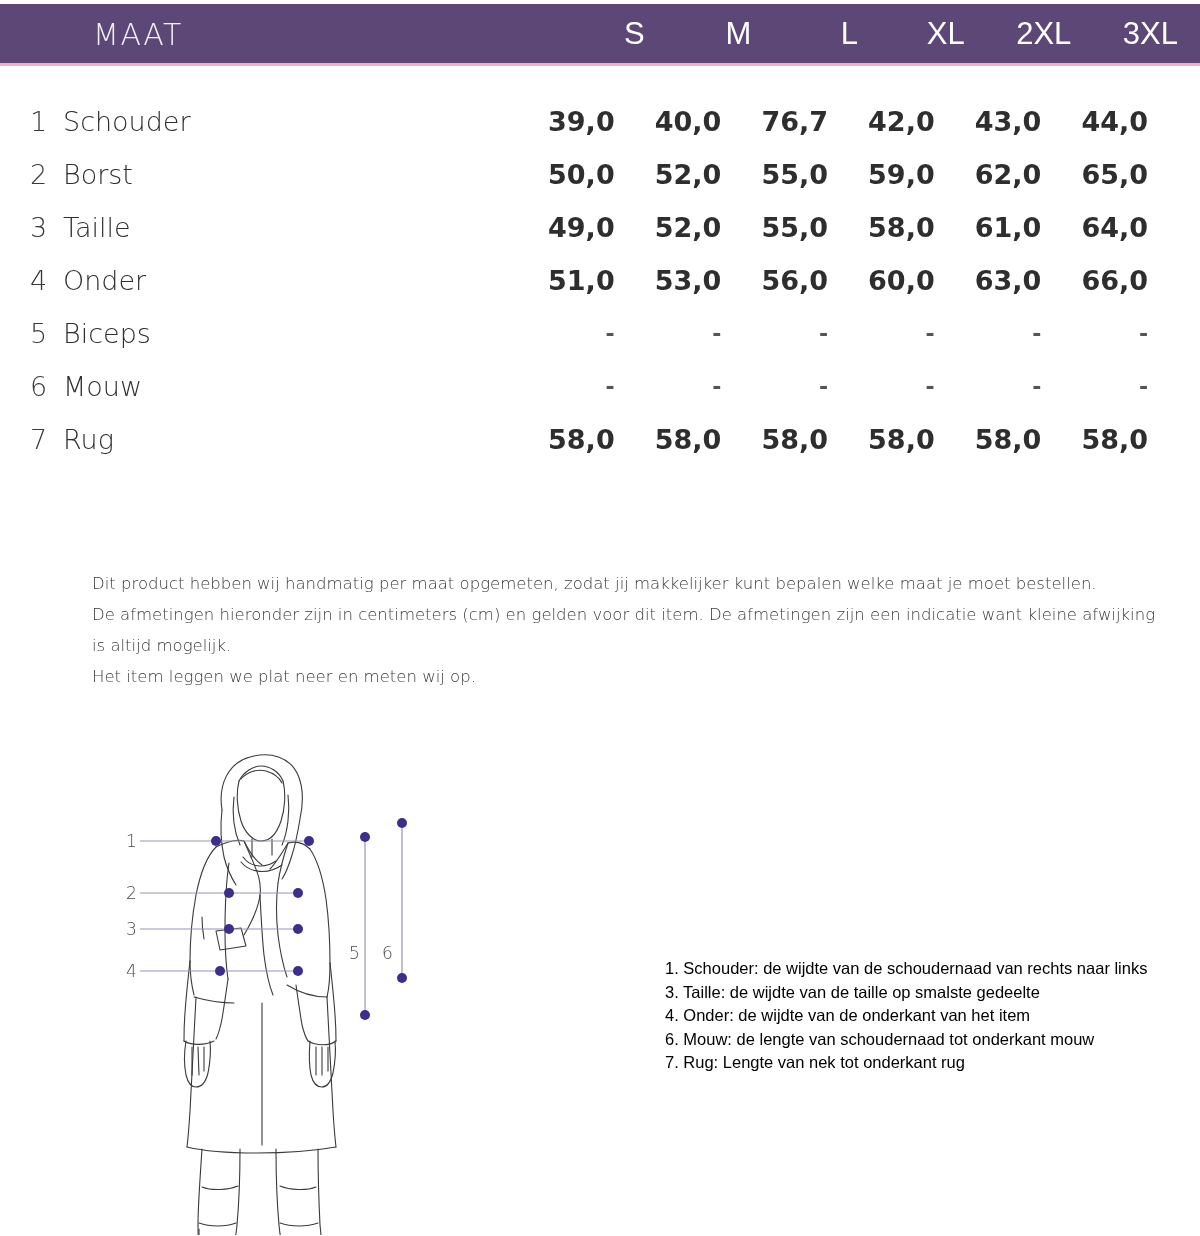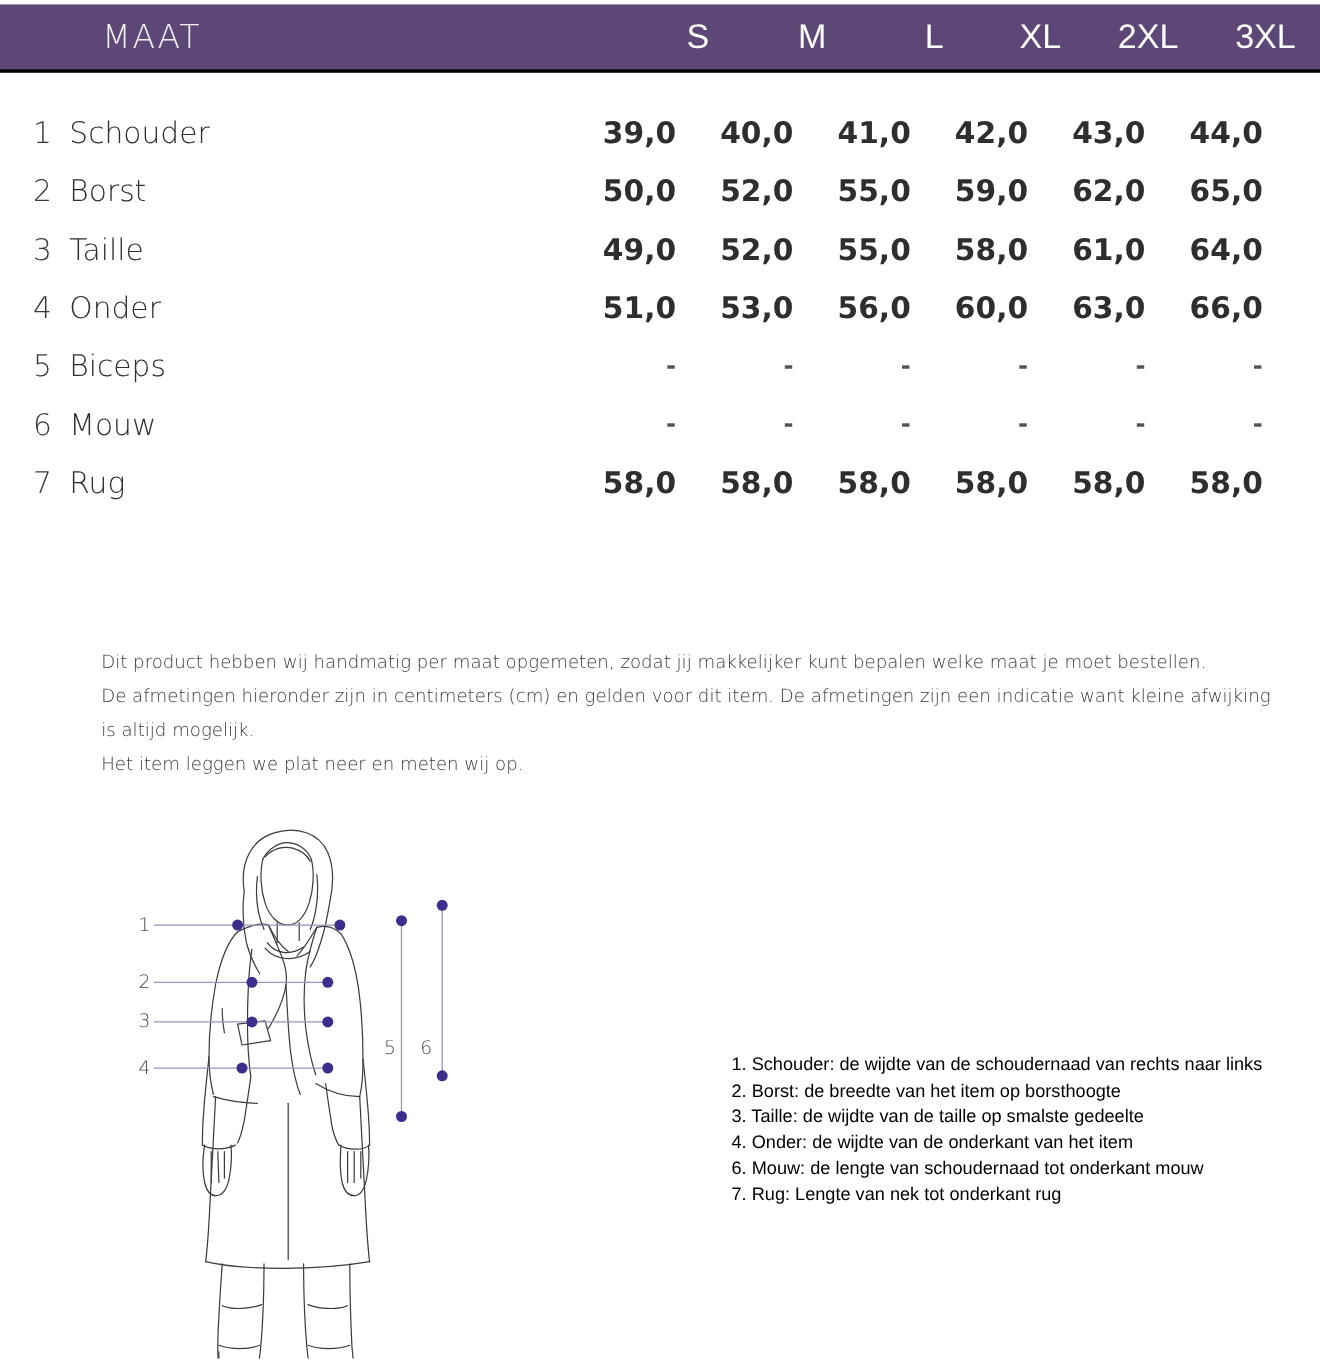--- a/index.html
+++ b/index.html
@@ -17,21 +17,21 @@
   }
 
   
   .header-bar {
     position: absolute;
     left: 0;
     top: 4px;
     width: 1200px;
     height: 62px;
     background: #5d4777;
-    border-bottom: 3px solid #000000;
+    border-bottom: 3px solid #f9a8d4;
     box-sizing: border-box;
     display: flex;
     align-items: center;
   }
   .header-label {
     position: absolute;
     left: 93px;
     top: 50%;
     transform: translateY(-50%);
     color: #f2eef6;
@@ -107,21 +107,21 @@
   }
   .val-cell.dash {
     color: #555;
     font-size: 22px;
   }
 
   
   .notes {
     position: absolute;
     left: 92px;
-    top: 586px;
+    top: 568px;
     width: 1068px;
     font-size: 16.5px;
     font-weight: 300;
     line-height: 31px;
     color: #3b3b3b;
     font-family: "DejaVu Sans", sans-serif;
   }
   .notes p {
     margin: 0;
   }
@@ -178,21 +178,21 @@
 </div>
 
 <div class="table-wrap">
 
   <div class="meas-row">
     <span class="row-index">1</span>
     <span class="row-label">Schouder</span>
     <div class="row-values">
       <span class="val-cell">39,0</span>
       <span class="val-cell">40,0</span>
-      <span class="val-cell">41,0</span>
+      <span class="val-cell">76,7</span>
       <span class="val-cell">42,0</span>
       <span class="val-cell">43,0</span>
       <span class="val-cell">44,0</span>
     </div>
   </div>
 
   <div class="meas-row">
     <span class="row-index">2</span>
     <span class="row-label">Borst</span>
     <div class="row-values">
@@ -404,18 +404,17 @@
   <span class="num-label" style="left:16px; top:96px;">1</span>
   <span class="num-label" style="left:16px; top:148px;">2</span>
   <span class="num-label" style="left:16px; top:184px;">3</span>
   <span class="num-label" style="left:16px; top:226px;">4</span>
   <span class="num-label" style="left:239px; top:208px;">5</span>
   <span class="num-label" style="left:272px; top:208px;">6</span>
 </div>
 
 <div class="legend">
   <div class="legend-item">1. Schouder: de wijdte van de schoudernaad van rechts naar links</div>
-  <div class="legend-item">2. Borst: de breedte van het item op borsthoogte</div>
   <div class="legend-item">3. Taille: de wijdte van de taille op smalste gedeelte</div>
   <div class="legend-item">4. Onder: de wijdte van de onderkant van het item</div>
   <div class="legend-item">6. Mouw: de lengte van schoudernaad tot onderkant mouw</div>
   <div class="legend-item">7. Rug: Lengte van nek tot onderkant rug</div>
 </div>
 
 </body></html>

